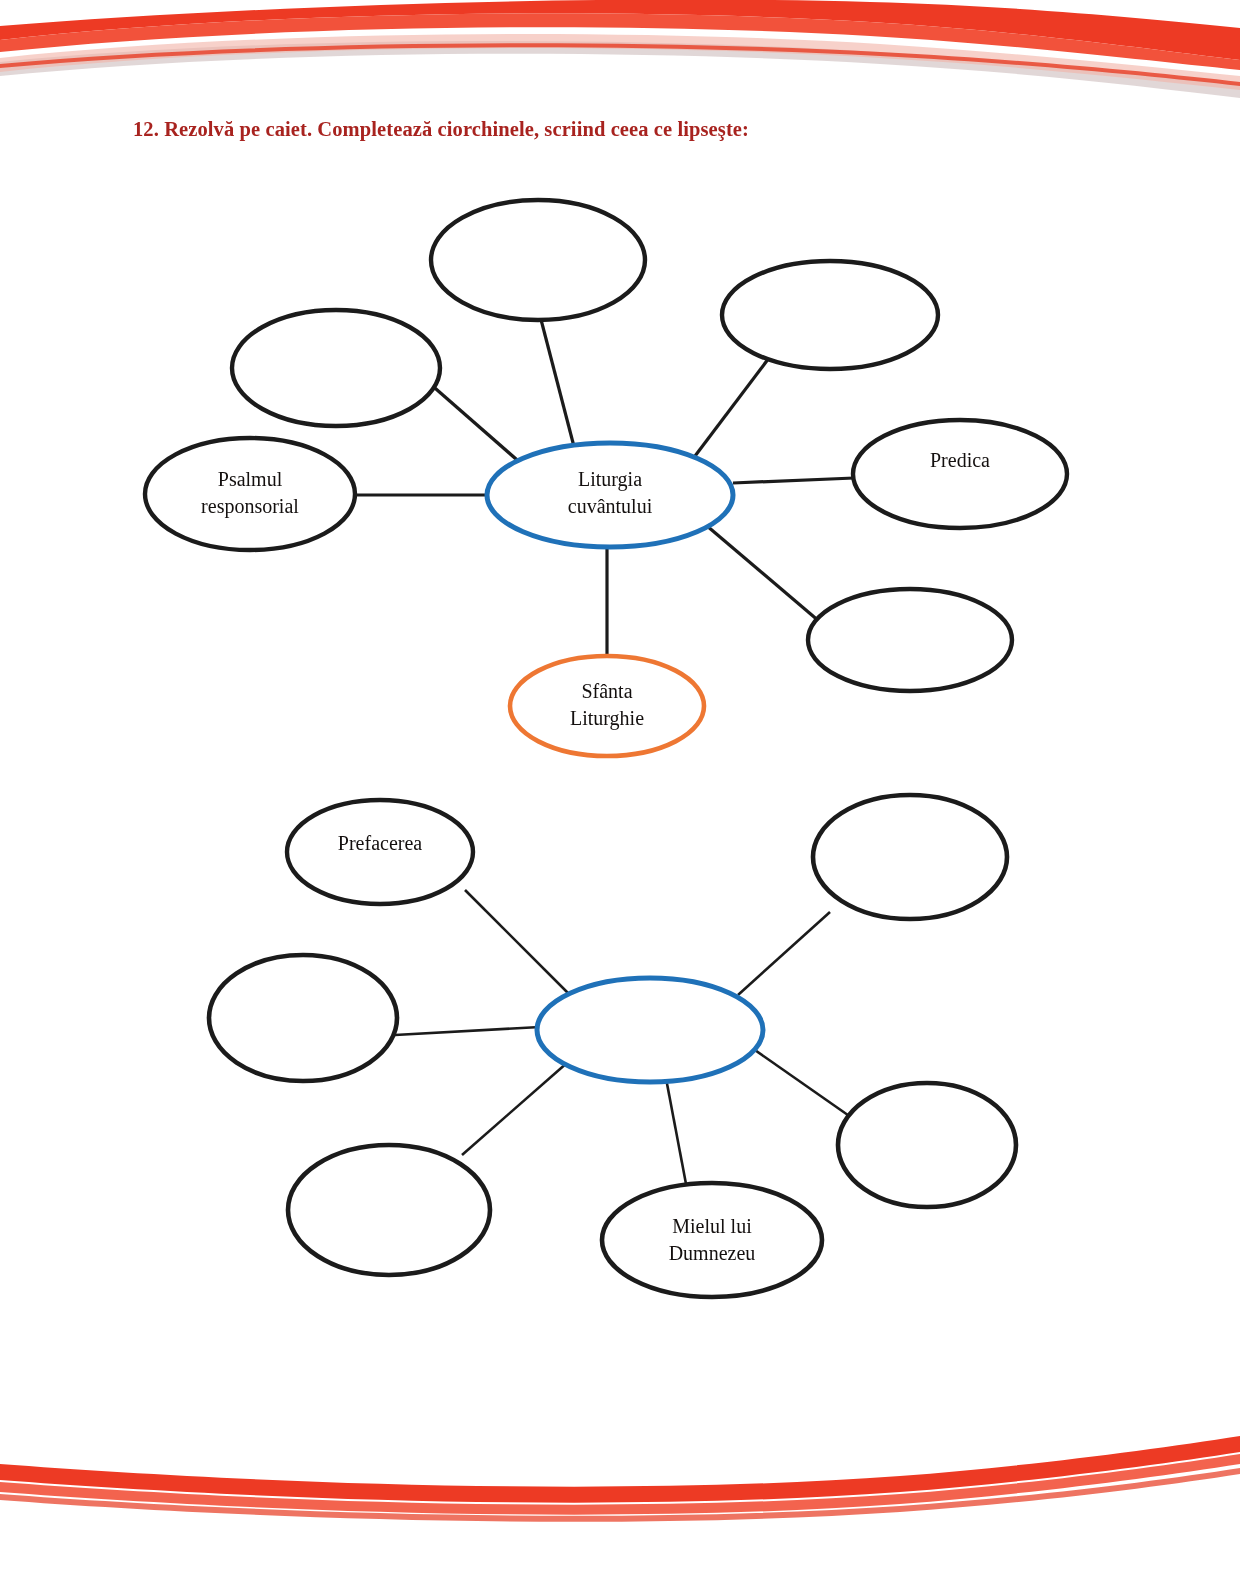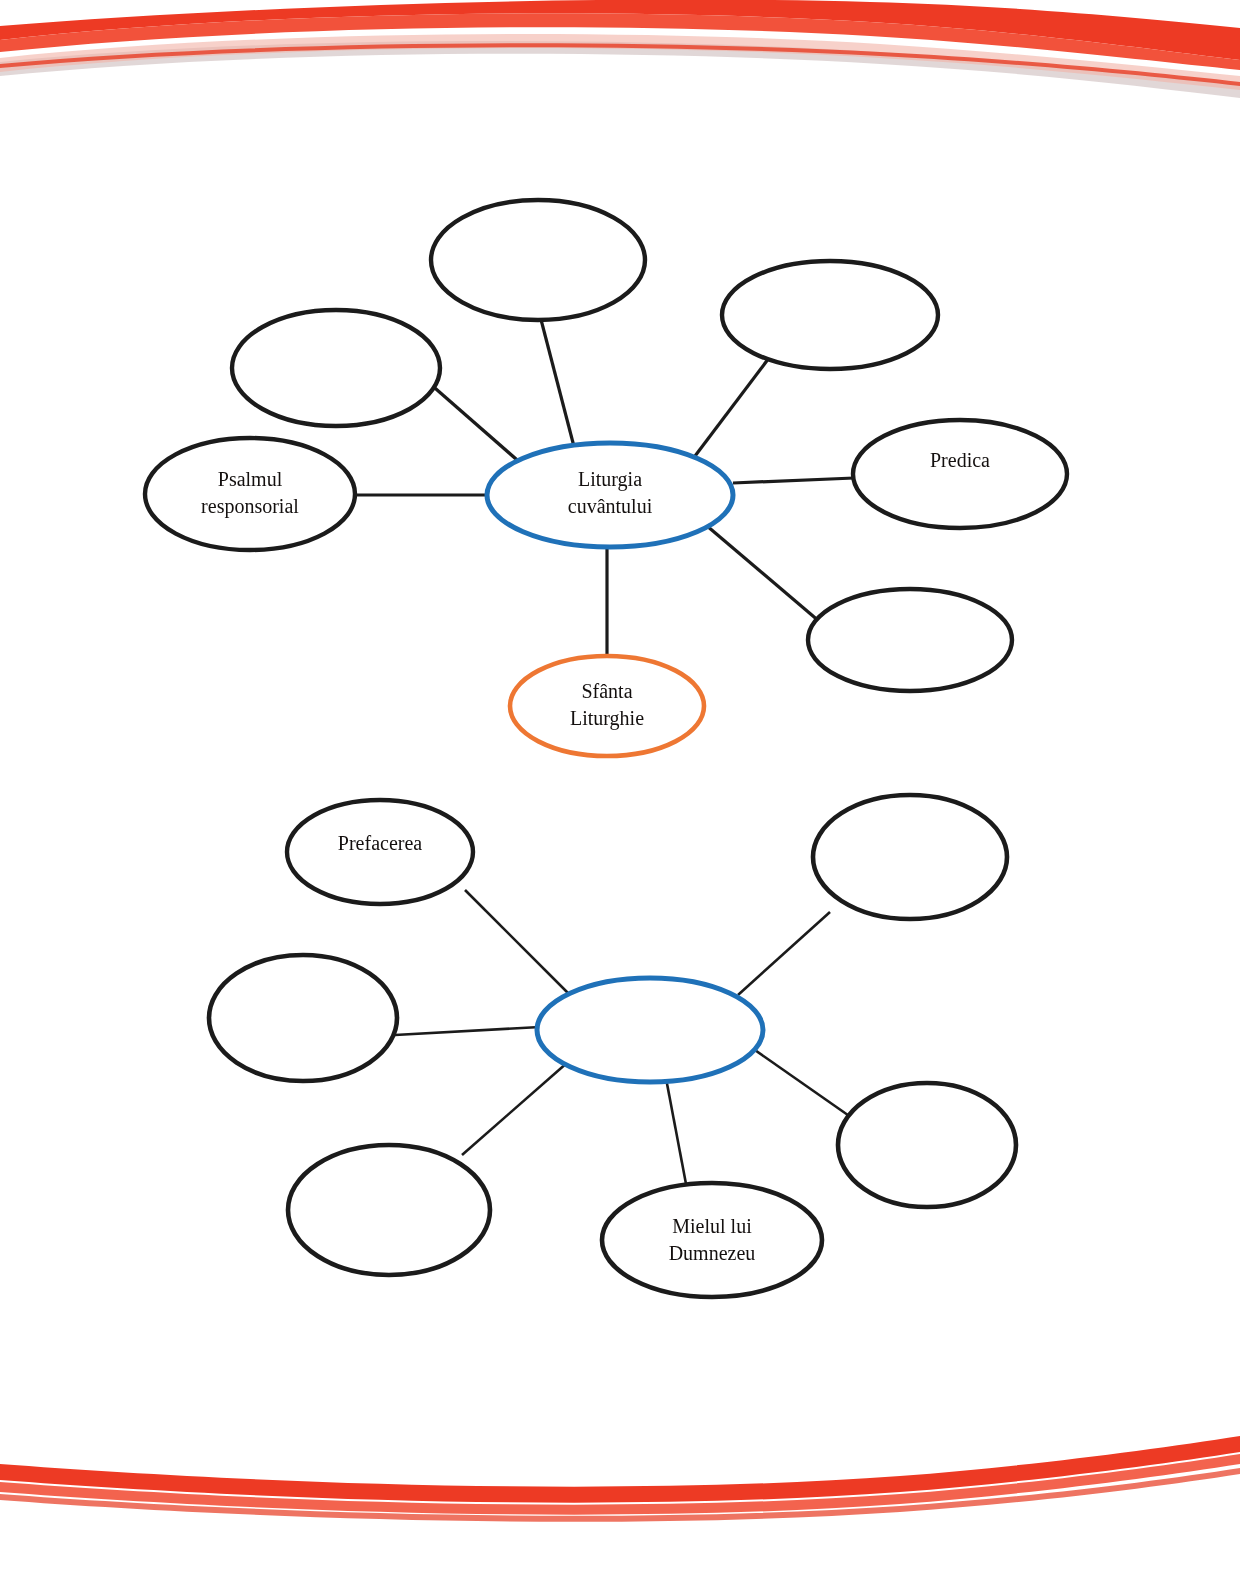--- a/index.html
+++ b/index.html
@@ -69,20 +69,21 @@
 <div id="page">
 
   <svg id="banner-top" class="banner" viewBox="0 0 1240 100" preserveAspectRatio="none">
     <path d="M0,62 C260,36 620,36 880,52 C1020,61 1140,74 1240,84 L1240,98 C1140,86 1020,72 880,64 C620,48 260,50 0,76 Z" fill="#c9b7b6" opacity="0.55"></path>
     <path d="M0,58 C260,30 620,28 880,44 C1020,53 1140,66 1240,76 L1240,90 C1140,79 1020,66 880,58 C620,42 260,44 0,72 Z" fill="#f2b3a6" opacity="0.6"></path>
     <path d="M0,40 C250,12 600,6 870,22 C1020,31 1140,48 1240,60 L1240,28 C1140,18 1020,6 870,2 C600,-6 250,6 0,26 Z" fill="#ED3A24"></path>
     <path d="M0,52 C250,26 600,20 870,36 C1020,45 1140,60 1240,70 L1240,60 C1140,48 1020,31 870,22 C600,6 250,12 0,40 Z" fill="#F2523B"></path>
     <path d="M0,68 C260,44 620,42 880,56 C1030,64 1150,76 1240,86 L1240,82 C1150,72 1030,60 880,52 C620,38 260,40 0,64 Z" fill="#E8452E" opacity="0.85"></path>
   </svg>
 
+  <div id="exercise-title">12. Rezolvă pe caiet. Completează ciorchinele, scriind ceea ce lipseşte:</div>
 
   <svg id="diagram-one" class="diagram" viewBox="0 0 1240 580">
 
     <g stroke="#1B1B1B" stroke-width="3.2" fill="none">
       <line x1="578" y1="272" x2="538" y2="118"></line>
       <line x1="540" y1="290" x2="420" y2="185"></line>
       <line x1="692" y1="270" x2="775" y2="160"></line>
       <line x1="488" y1="305" x2="355" y2="305"></line>
       <line x1="733" y1="293" x2="854" y2="288"></line>
       <line x1="700" y1="330" x2="820" y2="432"></line>

